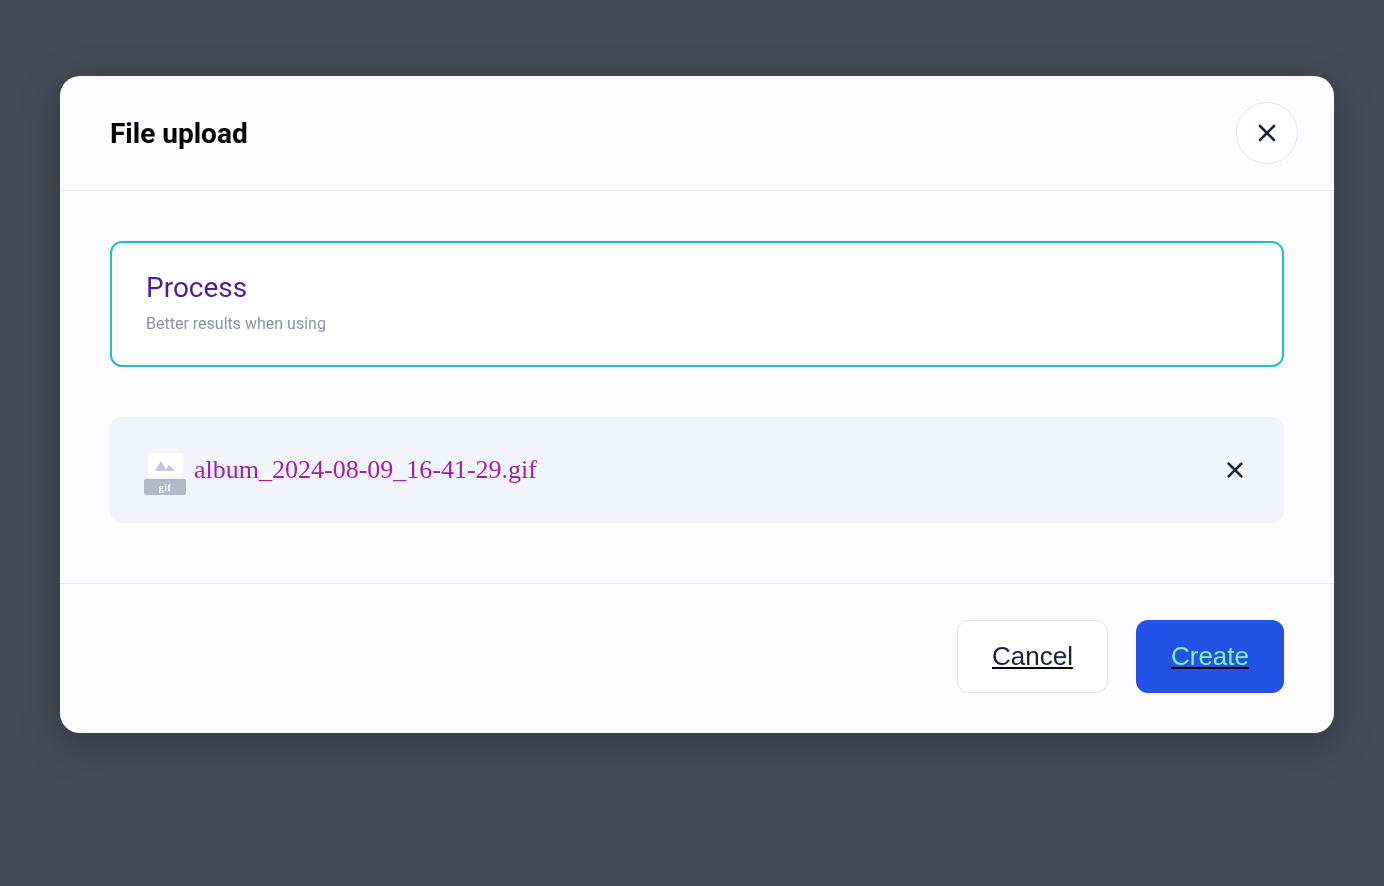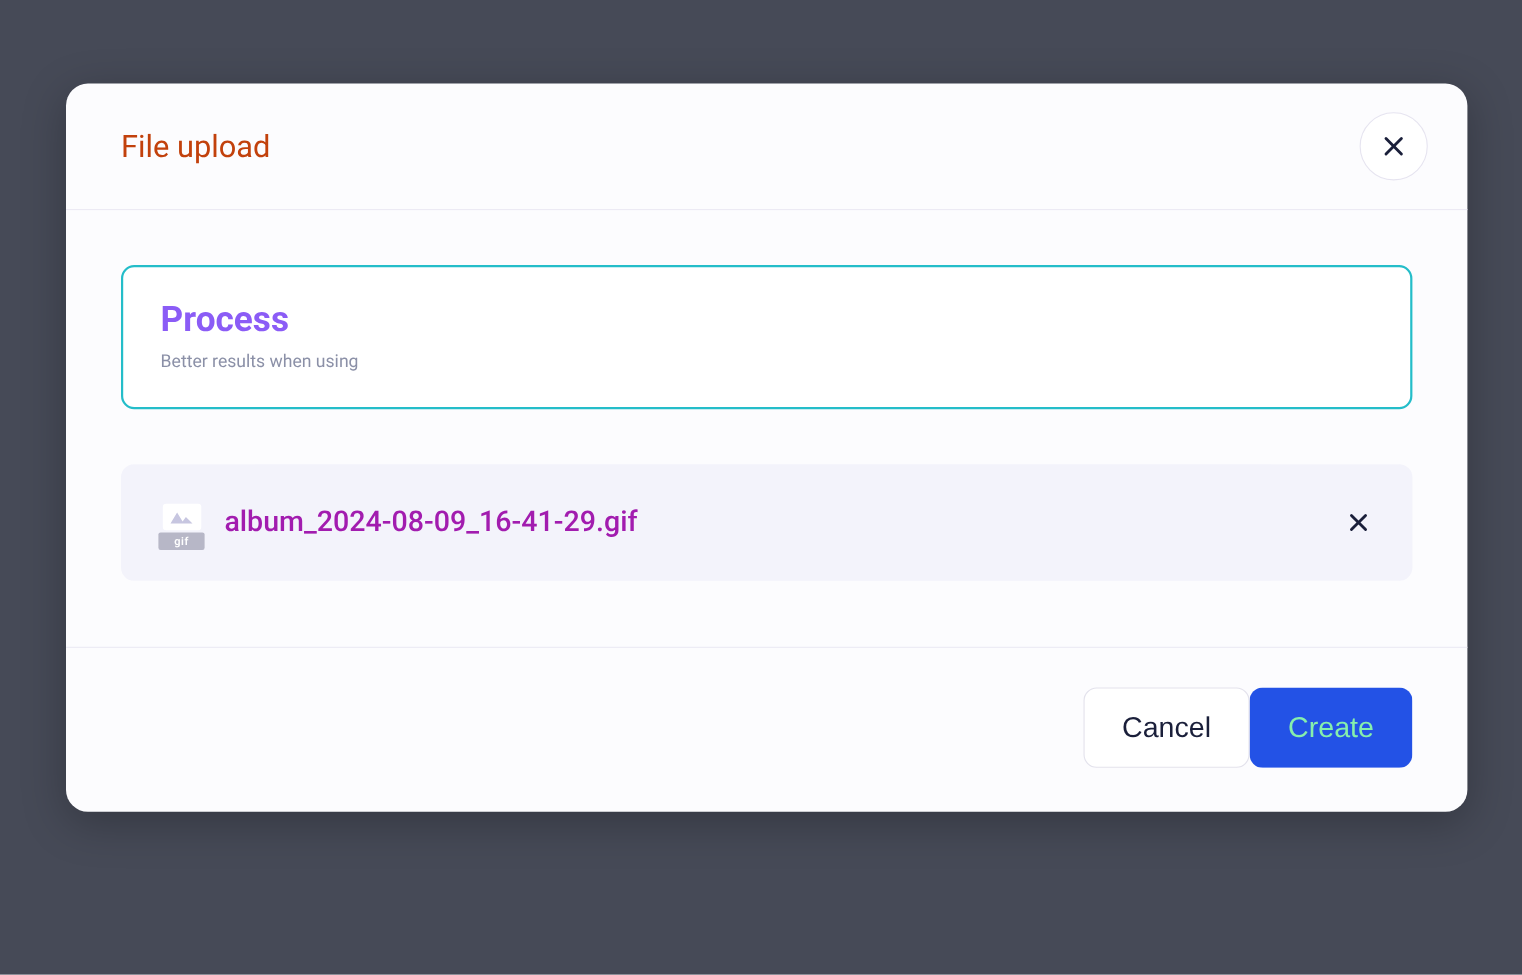--- a/index.html
+++ b/index.html
@@ -28,22 +28,22 @@
   }
   .modal-header {
     display: flex;
     align-items: center;
     justify-content: space-between;
     padding: 26px 36px 26px 50px;
     border-bottom: 1px solid #eceaf4;
   }
   .modal-title {
     font-size: 28px;
-    font-weight: 400;
-    color: #c2410c;
+    font-weight: 700;
+    color: #000000;
   }
   .close-btn {
     width: 62px;
     height: 62px;
     border-radius: 50%;
     border: 1px solid #e6e4f0;
     background: #ffffff;
     display: flex;
     align-items: center;
     justify-content: center;
@@ -57,38 +57,39 @@
   .modal-body {
     padding: 50px 50px 60px 50px;
   }
   .process-card {
     border: 2px solid #24bdc9;
     border-radius: 12px;
     padding: 28px 34px 32px 34px;
     background: #ffffff;
   }
   .process-title {
-    font-size: 32px;
-    font-weight: 700;
-    color: #8b5cf6;
+    font-size: 28px;
+    font-weight: 400;
+    color: #4c1d95;
     margin-bottom: 10px;
   }
   .process-subtitle {
     font-size: 16px;
     font-weight: 400;
     color: #8b90a7;
   }
   .file-row {
     margin-top: 50px;
     background: #f3f3fb;
     border-radius: 12px;
     padding: 28px 34px;
     display: flex;
     align-items: center;
-    gap: 18px;
+    gap: 8px;
+    font-family: Liberation Serif, serif;
   }
   .file-thumb {
     width: 42px;
     height: 50px;
     display: flex;
     flex-direction: column;
     align-items: center;
     justify-content: flex-end;
   }
   .file-thumb-img {
@@ -137,20 +138,22 @@
   }
   .file-remove svg {
     width: 22px;
     height: 22px;
   }
   .modal-footer {
     border-top: 1px solid #eceaf4;
     padding: 36px 50px 40px 67px;
     display: flex;
     justify-content: flex-end;
+    gap: 28px;
+    text-decoration: underline;
   }
   .btn {
     font-size: 26px;
     font-weight: 500;
     border-radius: 12px;
     padding: 20px 34px;
     cursor: pointer;
     border: 1px solid transparent;
   }
   .btn-cancel {

